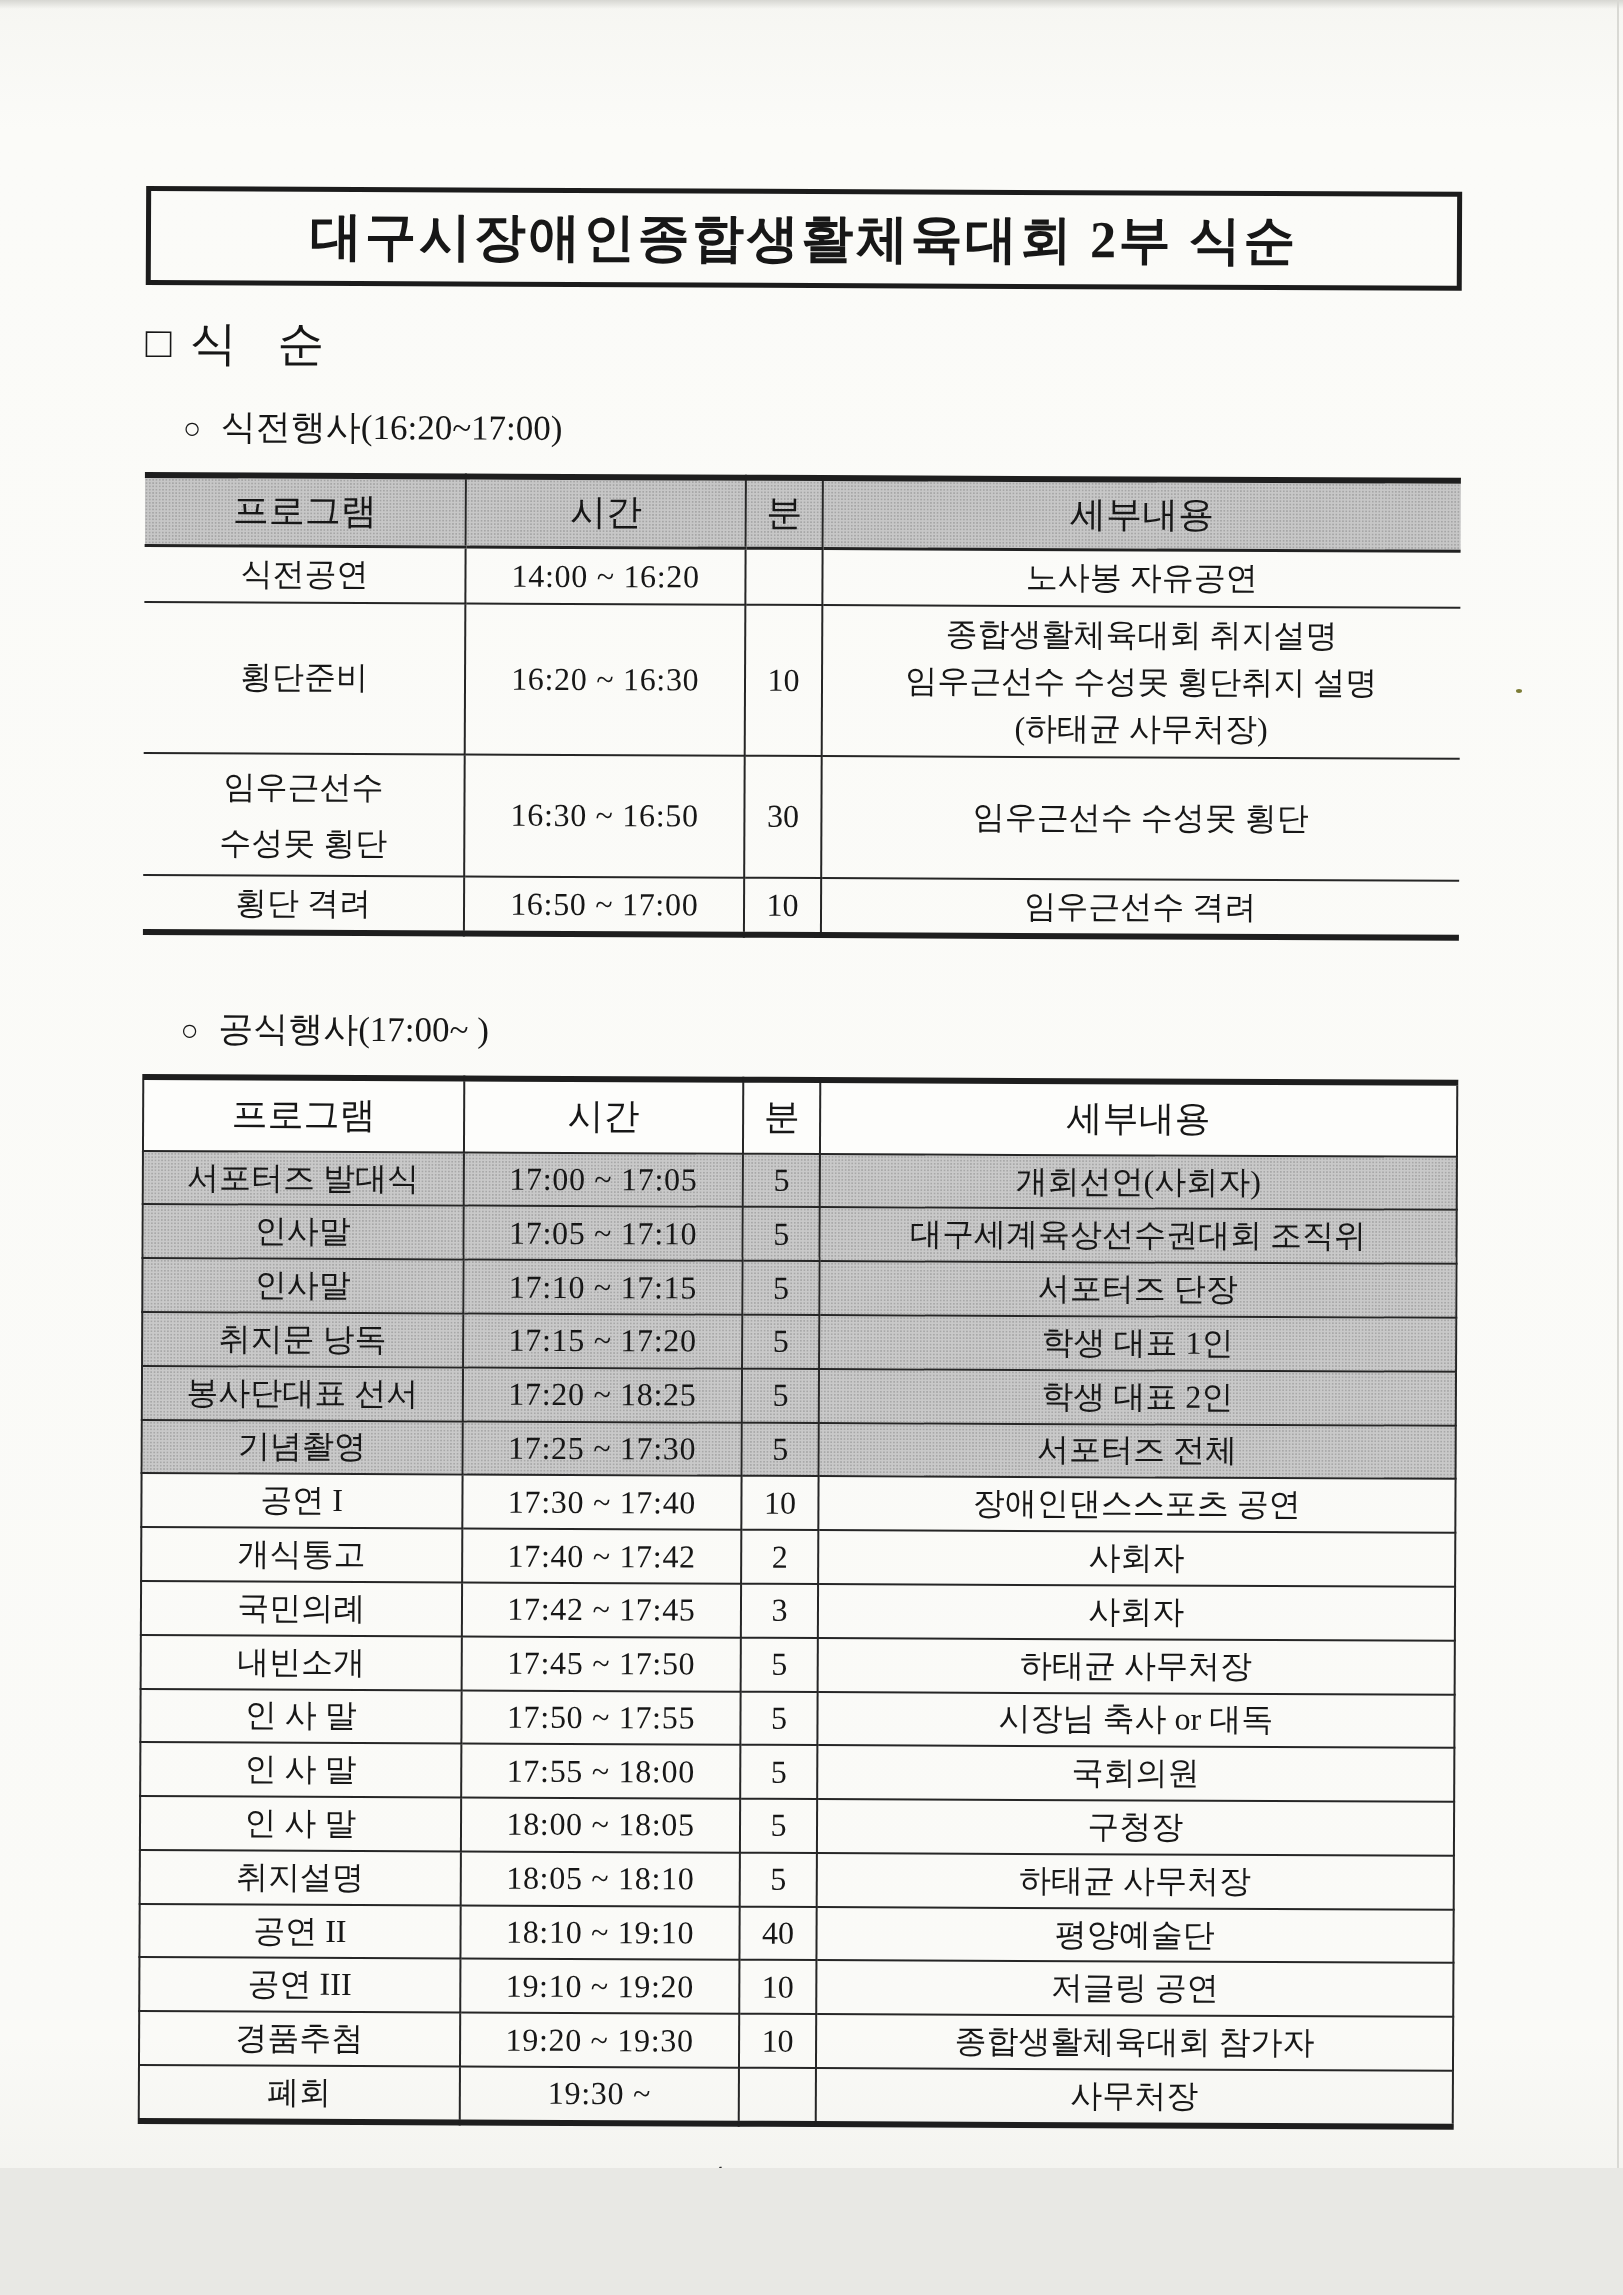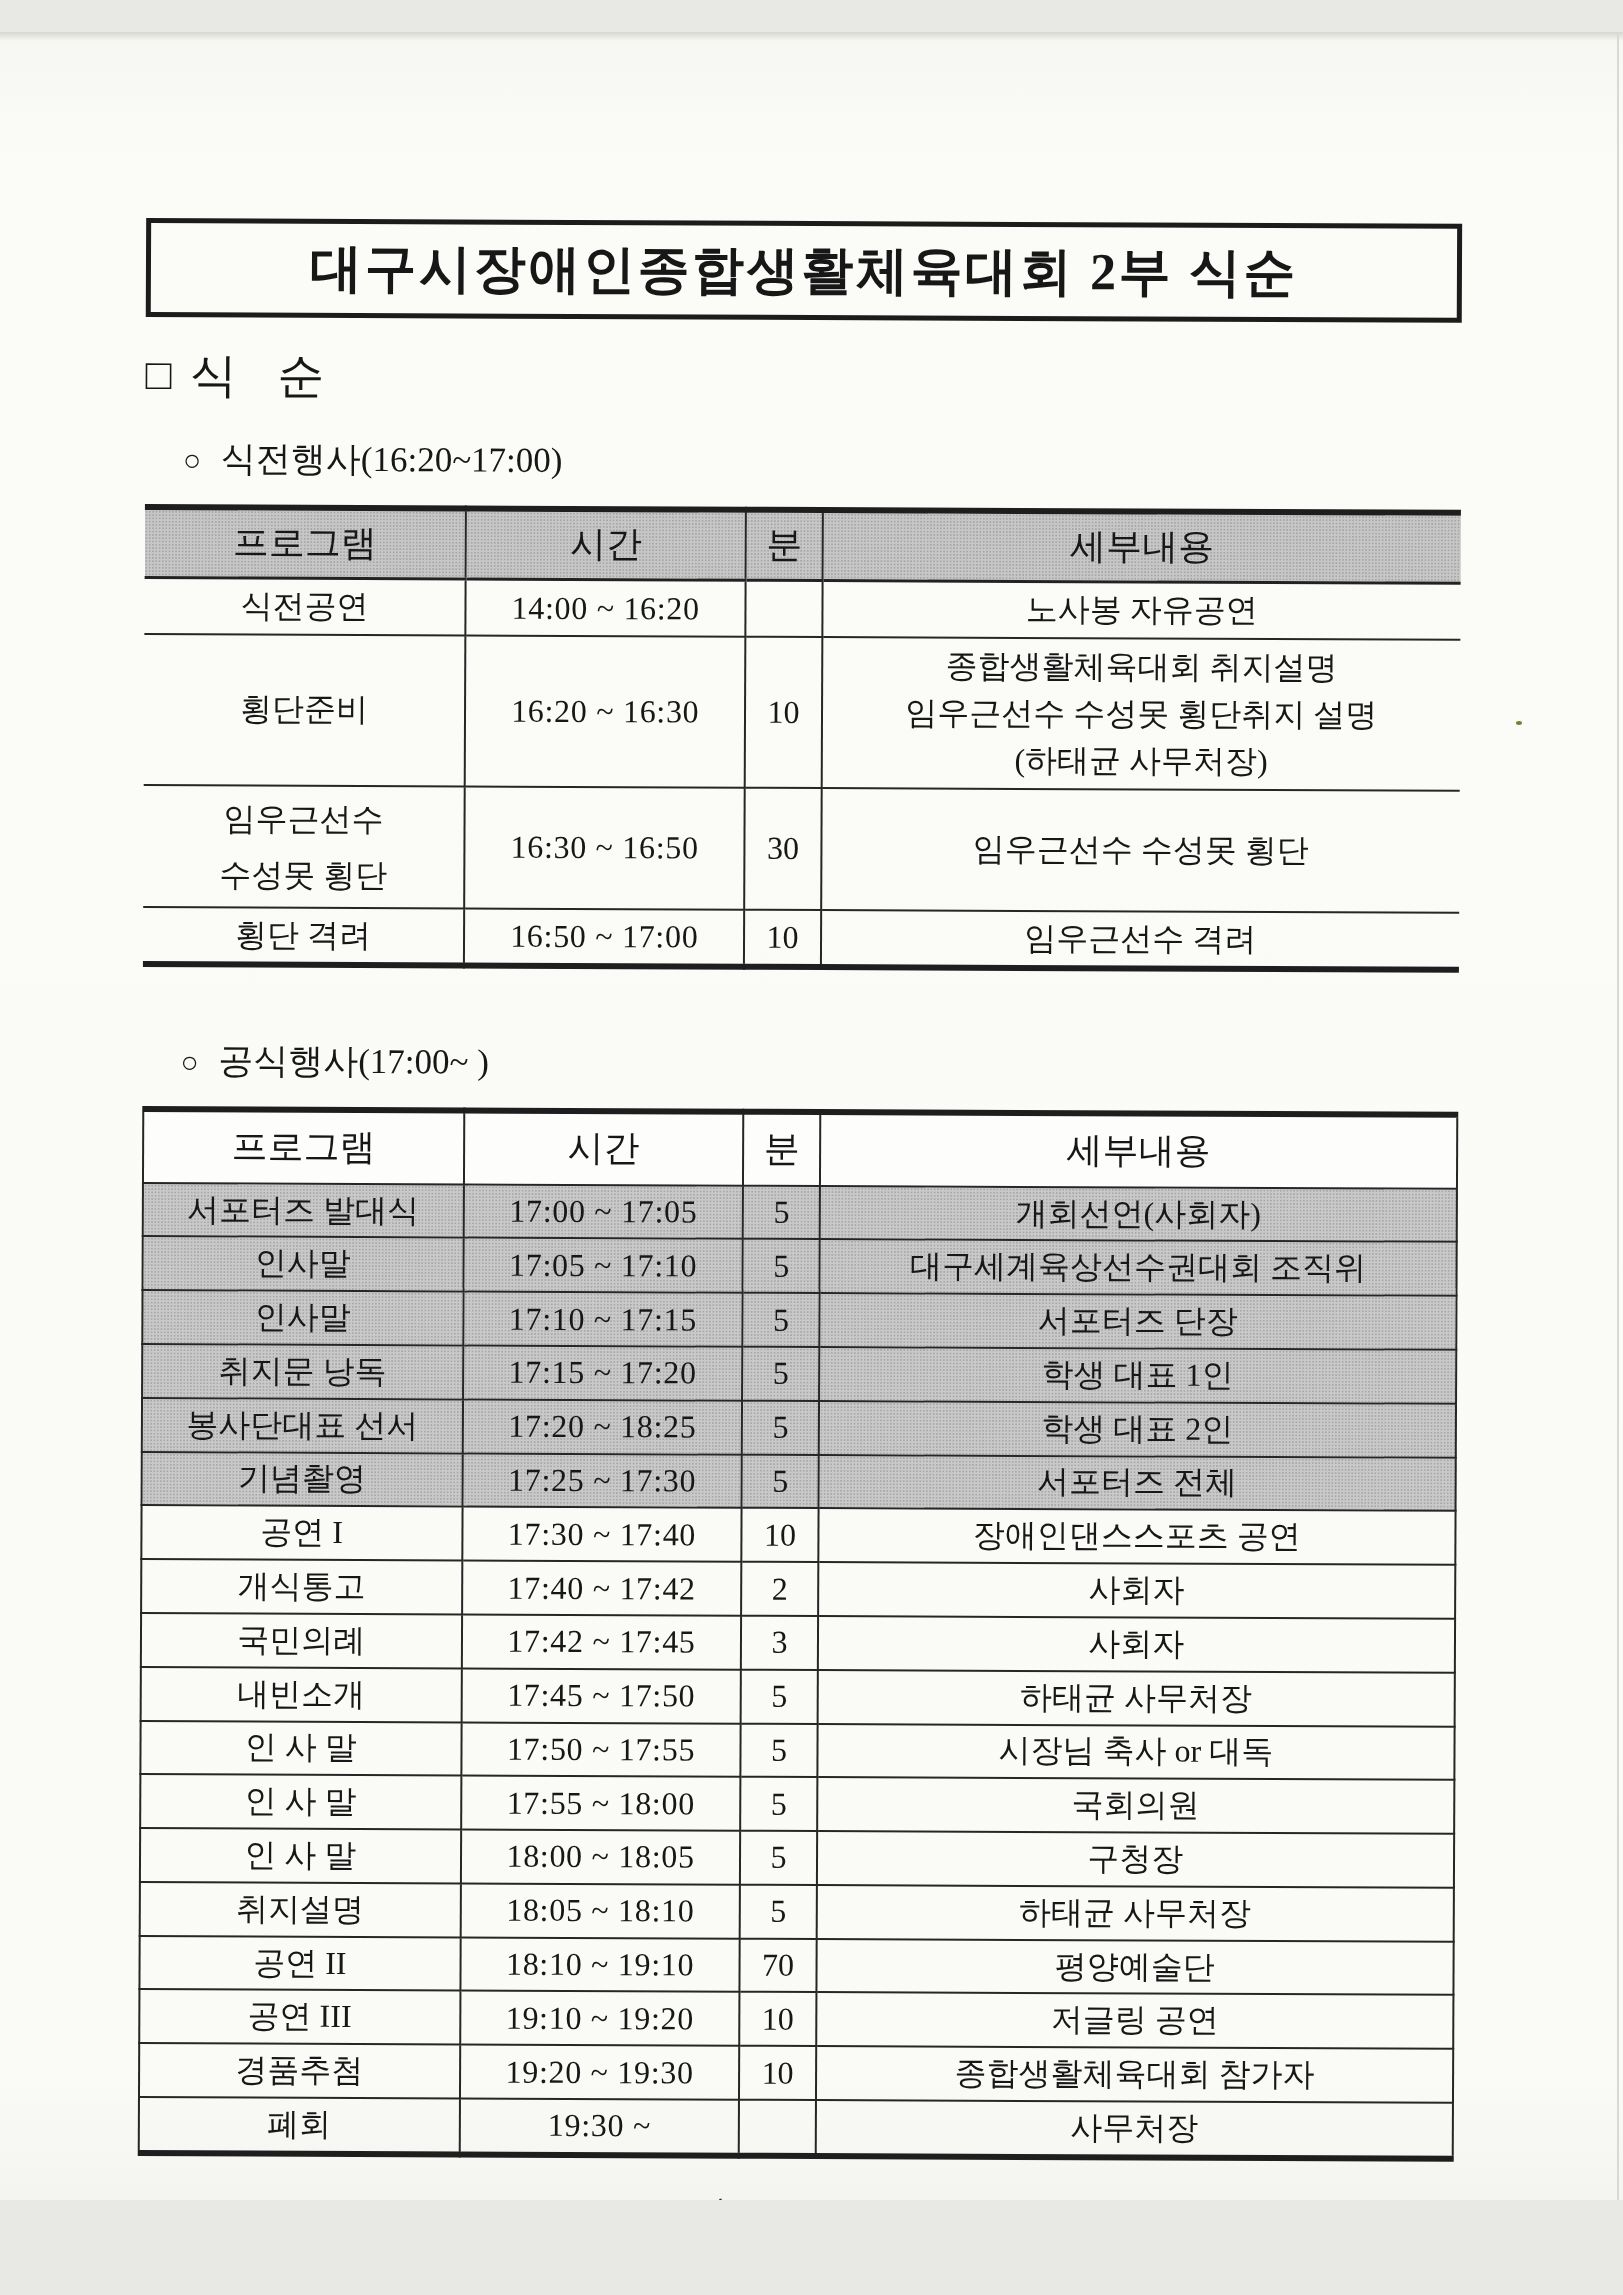--- a/index.html
+++ b/index.html
@@ -5,21 +5,20 @@
   html,body{margin:0;padding:0;}
   body{
     width:1623px;height:2295px;
     background:#e8e8e4;
     font-family:"Liberation Serif","DejaVu Serif",serif;
   }
   .page{
     position:relative;width:1623px;height:2168px;overflow:hidden;
     background:linear-gradient(180deg,#f6f6f2 0%,#fbfbf8 6%,#fafaf7 94%,#f4f4f0 100%);
     color:#171717;
-    margin-top:32px;
   }
   .content{
     position:absolute;left:0;top:0;width:1623px;height:2295px;
     transform:rotate(0.25deg);transform-origin:812px 0;
   }
   
   .title-box{
     box-sizing:border-box;
     margin:189px 0 0 147px;width:1316px;height:99px;
     border:5.2px solid #1c1c1c;
@@ -254,21 +253,21 @@
           </tr>
           <tr>
             <td>취지설명</td>
             <td class="time-cell">18:05 ~ 18:10</td>
             <td>5</td>
             <td>하태균 사무처장</td>
           </tr>
           <tr>
             <td>공연 II</td>
             <td class="time-cell">18:10 ~ 19:10</td>
-            <td>70</td>
+            <td>40</td>
             <td>평양예술단</td>
           </tr>
           <tr>
             <td>공연 III</td>
             <td class="time-cell">19:10 ~ 19:20</td>
             <td>10</td>
             <td>저글링 공연</td>
           </tr>
           <tr>
             <td>경품추첨</td>

